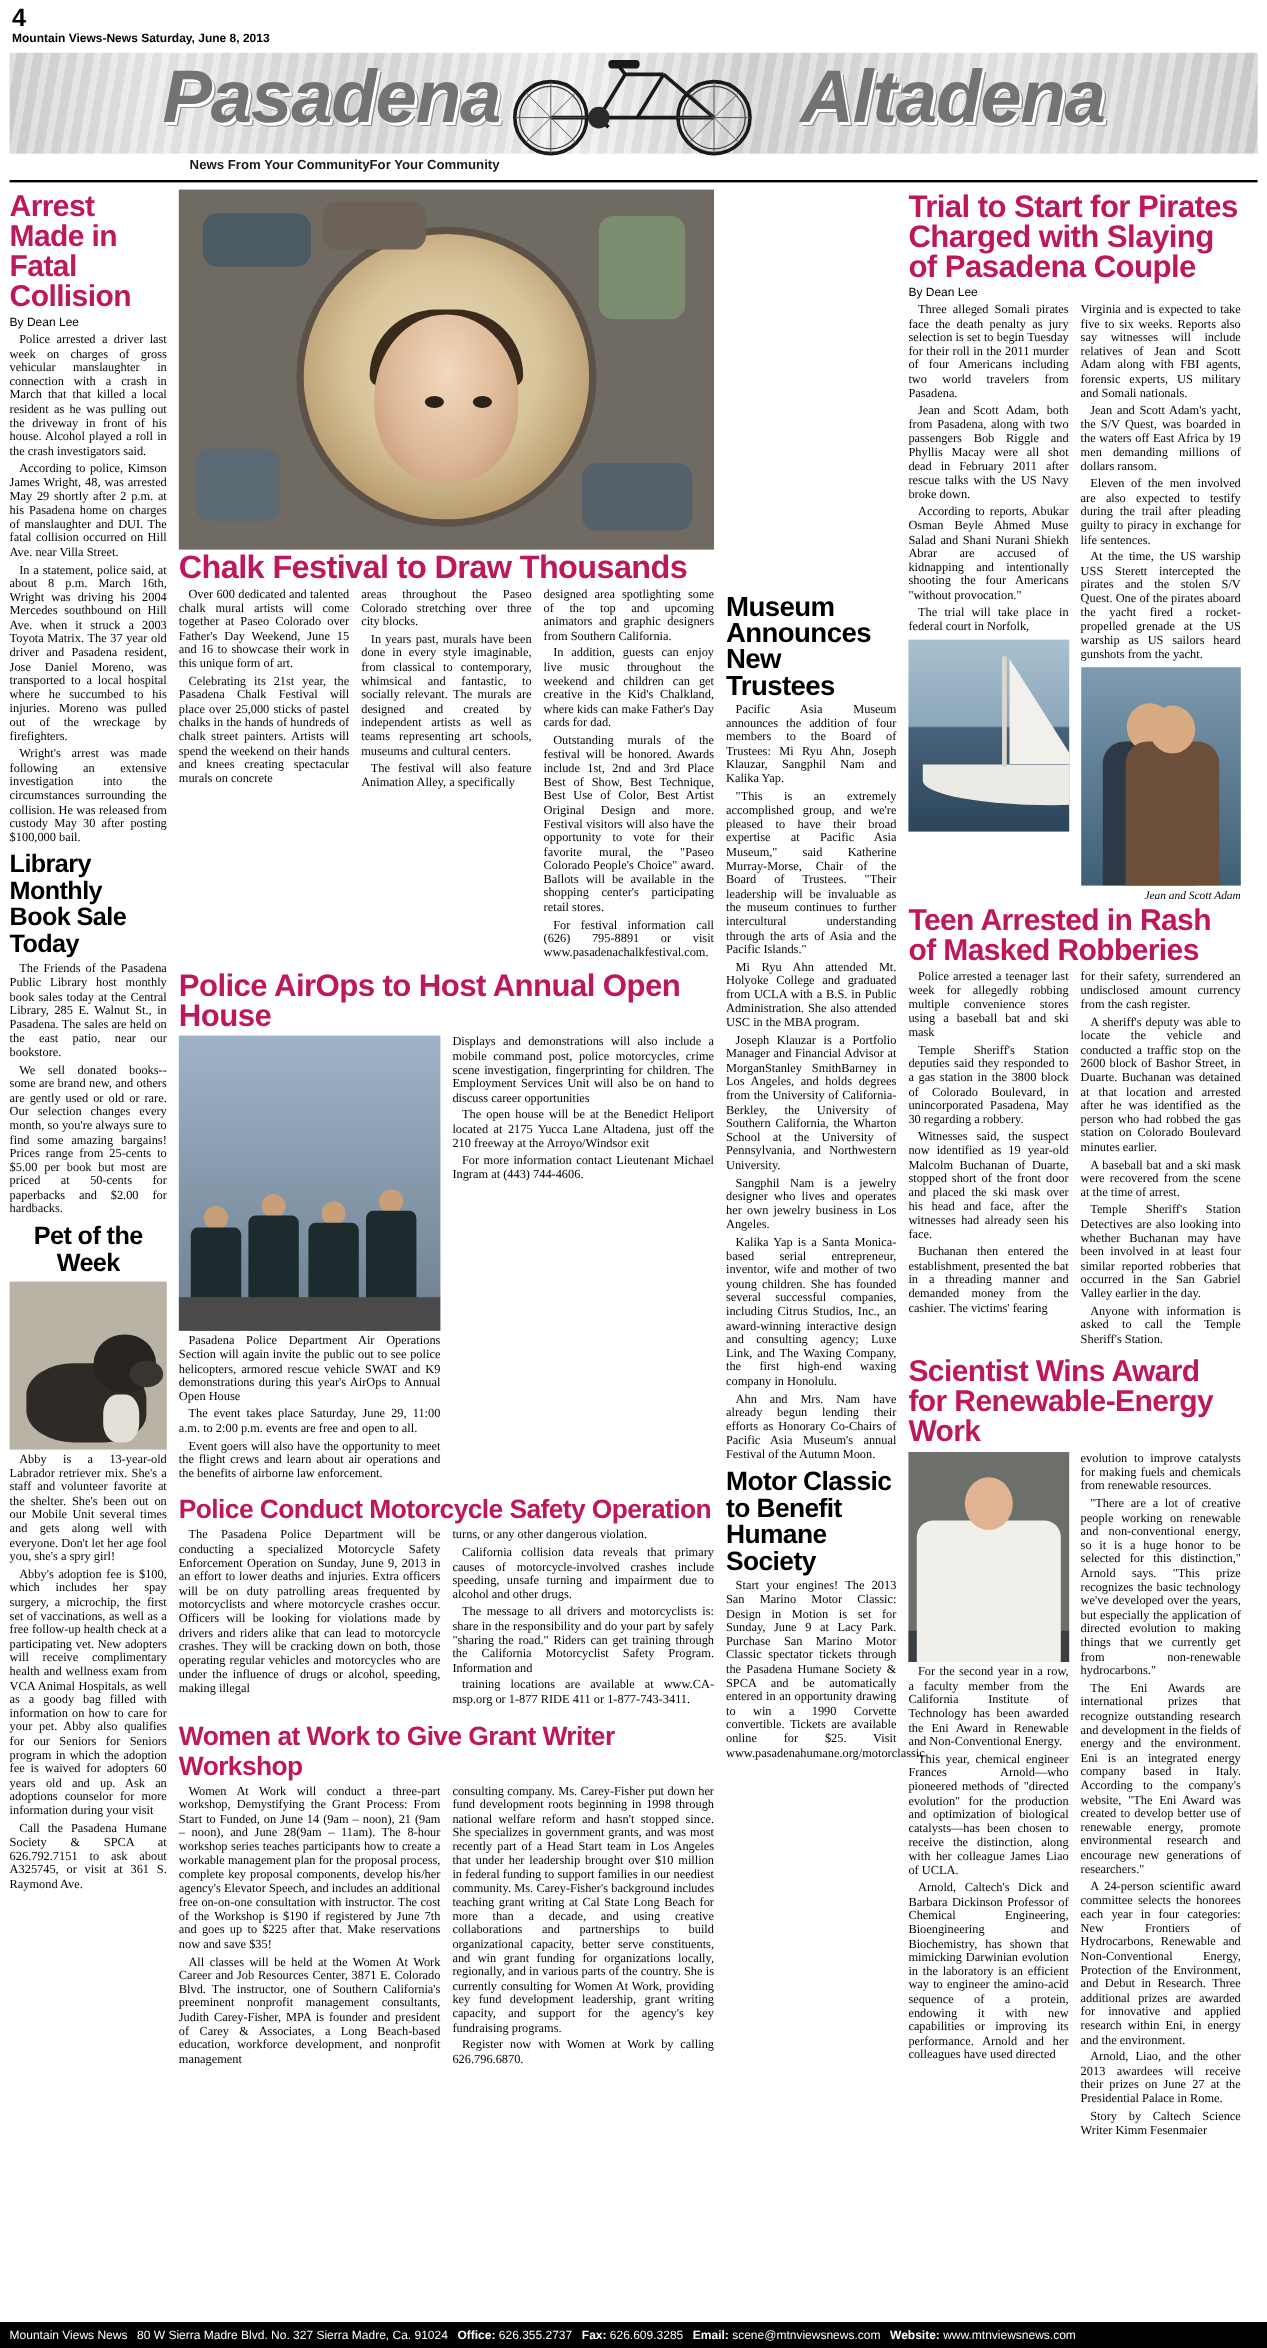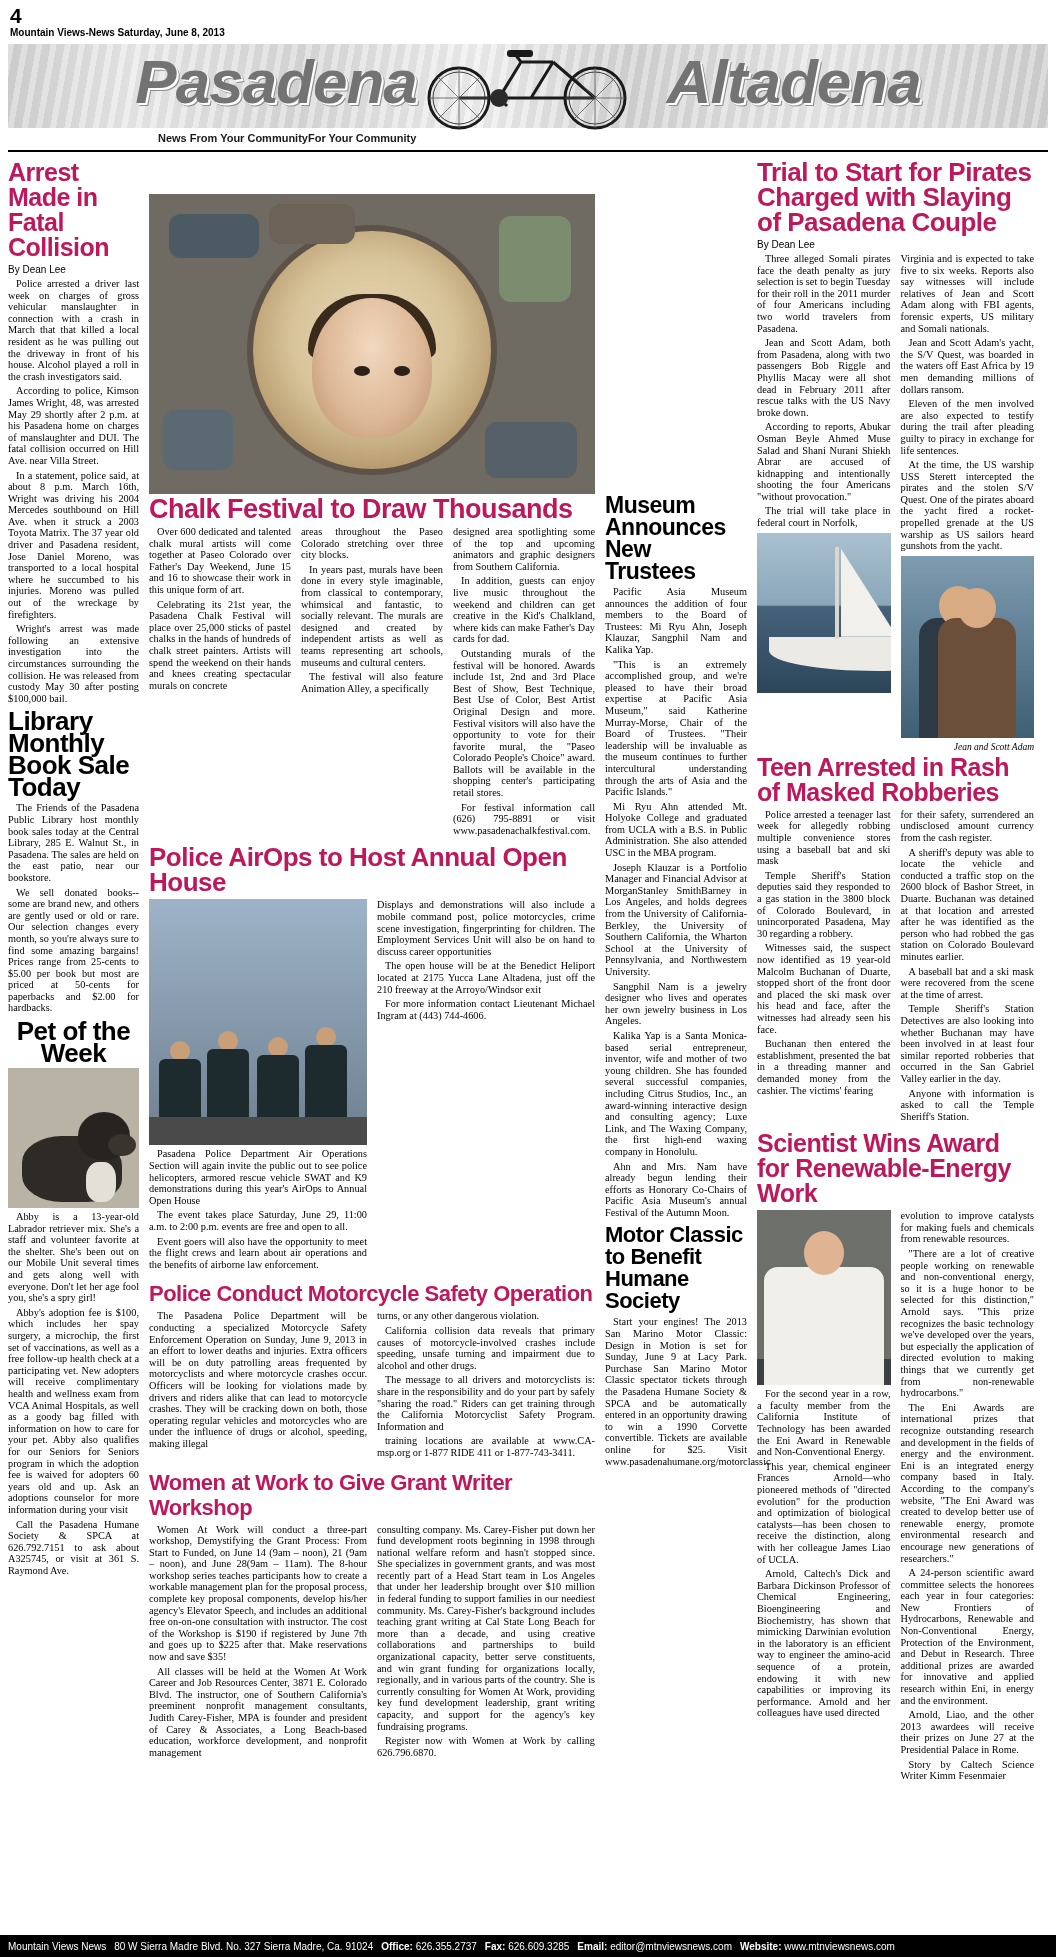--- a/index.html
+++ b/index.html
@@ -104,21 +104,21 @@
     font-weight: bold;
     font-size: 25px;
     line-height: 25px;
     margin: 2px 0 4px 0;
     color: #be185d;
     letter-spacing: -0.5px;
   }
   h2.head2 {
     font-family: "Liberation Sans", sans-serif;
     font-weight: bold;
-    font-size: 26px;
+    font-size: 21px;
     line-height: 22px;
     margin: 6px 0 4px 0;
     color: #000;
     letter-spacing: -0.5px;
   }
   .byline {
     font-family: "Liberation Sans", sans-serif;
     font-size: 10px;
     margin: 0 0 3px 0;
     color: #000;
@@ -270,21 +270,21 @@
         <div class="dog-body"></div>
         <div class="dog-head"></div>
         <div class="dog-snout"></div>
         <div class="dog-chest"></div>
       </div>
       <p class="body">Abby is a 13-year-old Labrador retriever mix. She's a staff and volunteer favorite at the shelter. She's been out on our Mobile Unit several times and gets along well with everyone. Don't let her age fool you, she's a spry girl!</p>
       <p class="body">Abby's adoption fee is $100, which includes her spay surgery, a microchip, the first set of vaccinations, as well as a free follow-up health check at a participating vet. New adopters will receive complimentary health and wellness exam from VCA Animal Hospitals, as well as a goody bag filled with information on how to care for your pet. Abby also qualifies for our Seniors for Seniors program in which the adoption fee is waived for adopters 60 years old and up. Ask an adoptions counselor for more information during your visit</p>
       <p class="body">Call the Pasadena Humane Society &amp; SPCA at 626.792.7151 to ask about A325745, or visit at 361 S. Raymond Ave.</p>
     </div>
 
-    <div class="col" style="grid-column: 2 / span 3; padding:0 5px;margin-top:36px;">
+    <div class="col" style="grid-column: 2 / span 3; padding:0 5px;">
       <div class="photo chalk-photo">
         <div class="chalk-circle"></div>
         <div class="chalk-hair"></div>
         <div class="chalk-face"></div>
         <div class="chalk-eye" style="left:205px; top:172px;"></div>
         <div class="chalk-eye" style="left:245px; top:172px;"></div>
         <div class="chalk-person" style="left:20px; top:20px; width:90px; height:44px; background:#4c5a63;"></div>
         <div class="chalk-person" style="left:120px; top:10px; width:86px; height:40px; background:#6c6257;"></div>
         <div class="chalk-person" style="right:24px; top:22px; width:72px; height:86px; background:#7c8d6f;"></div>
         <div class="chalk-person" style="left:14px; bottom:24px; width:70px; height:60px; background:#5b6a72;"></div>
@@ -454,18 +454,18 @@
   </div>
 
   <div class="footer">
     <span>Mountain Views News</span><span class="sp"></span>
     <span>80 W Sierra Madre Blvd.  No. 327   Sierra Madre, Ca.  91024</span><span class="sp"></span>
     <b>Office:</b>&nbsp;
     <span>626.355.2737</span><span class="sp"></span>
     <b>Fax:</b>&nbsp;
     <span>626.609.3285</span><span class="sp"></span>
     <b>Email:</b>&nbsp;
-    <span>editor@mtnviewsnews.com</span><span class="sp"></span>
+    <span>scene@mtnviewsnews.com</span><span class="sp"></span>
     <b>Website:</b>&nbsp;
     <span>www.mtnviewsnews.com</span>
   </div>
 
 </div>
 
 </body></html>

